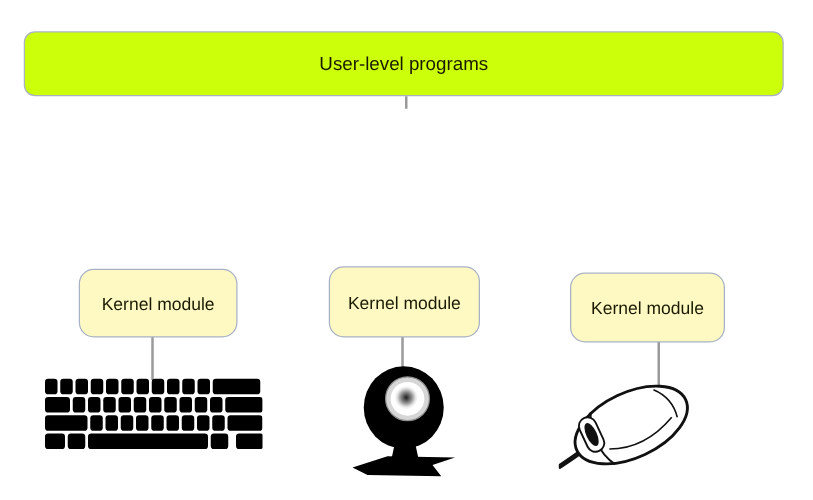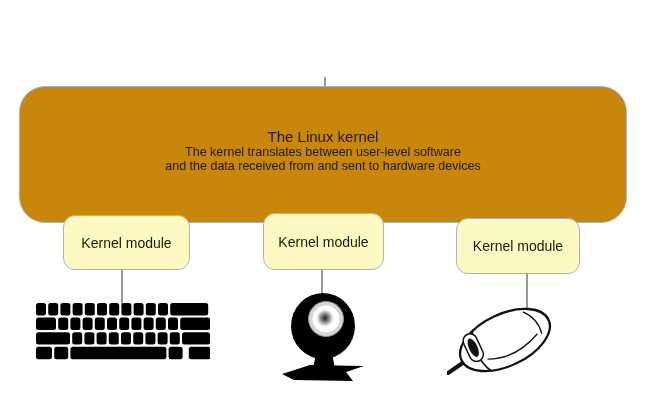--- a/index.html
+++ b/index.html
@@ -27,28 +27,26 @@
   .m2{left:263px;top:213px;width:121px;height:57px;}
   .m3{left:456px;top:218px;width:124px;height:56px;}
   .connector{position:absolute;width:2px;background:#9a9a9a;z-index:1;}
   .device{position:absolute;z-index:2;}
 </style>
 </head>
 <body>
 
 <div class="canvas">
 
+  <div class="box user-box">
+    <span>User-level programs</span>
+  </div>
 
   <div class="connector" style="left:324px;top:77px;height:10px"></div>
 
-  <div class="box kernel-box">
-    <div class="k-title">The Linux kernel</div>
-    <div class="k-sub">The kernel translates between user-level software</div>
-    <div class="k-sub">and the data received from and sent to hardware devices</div>
-  </div>
 
   <div class="connector" style="left:121px;top:269px;height:35px"></div>
   <div class="connector" style="left:321px;top:269px;height:25px"></div>
   <div class="connector" style="left:526px;top:273px;height:37px"></div>
 
   <div class="box module m1">
     <span>Kernel module</span>
   </div>
   <div class="box module m2">
     <span>Kernel module</span>

